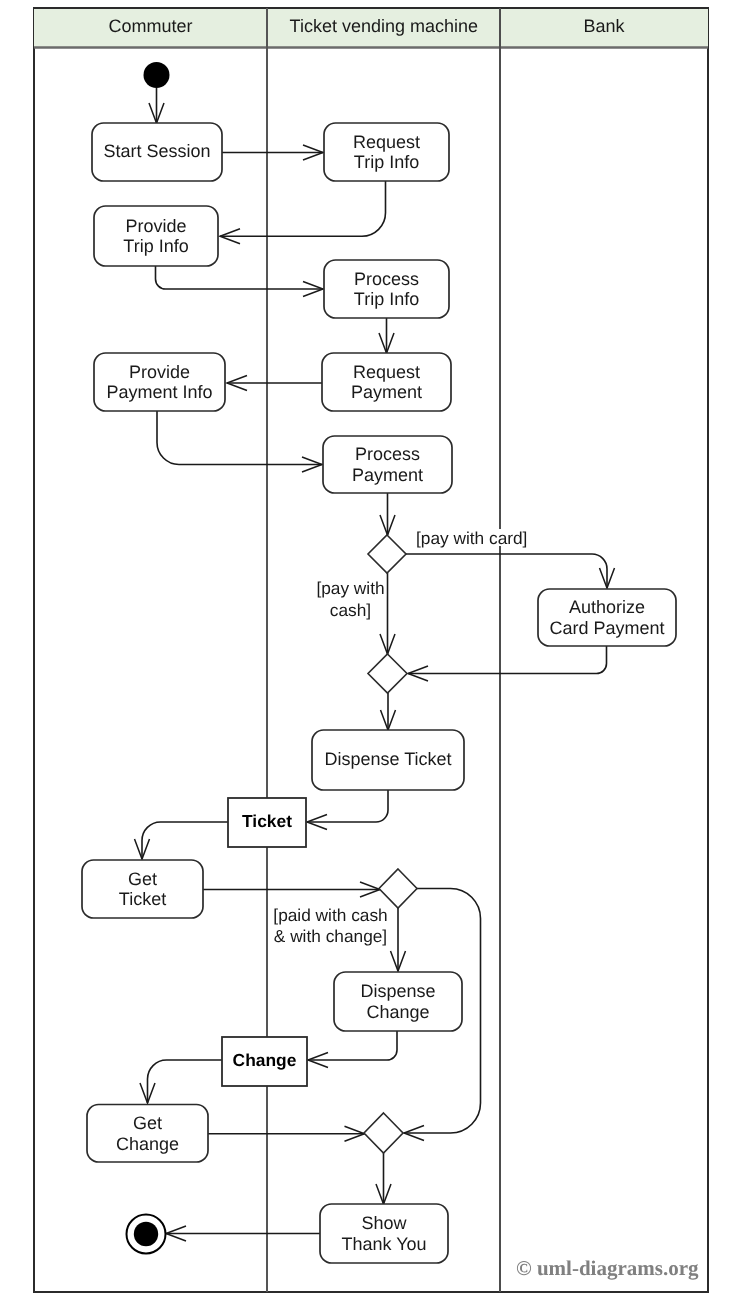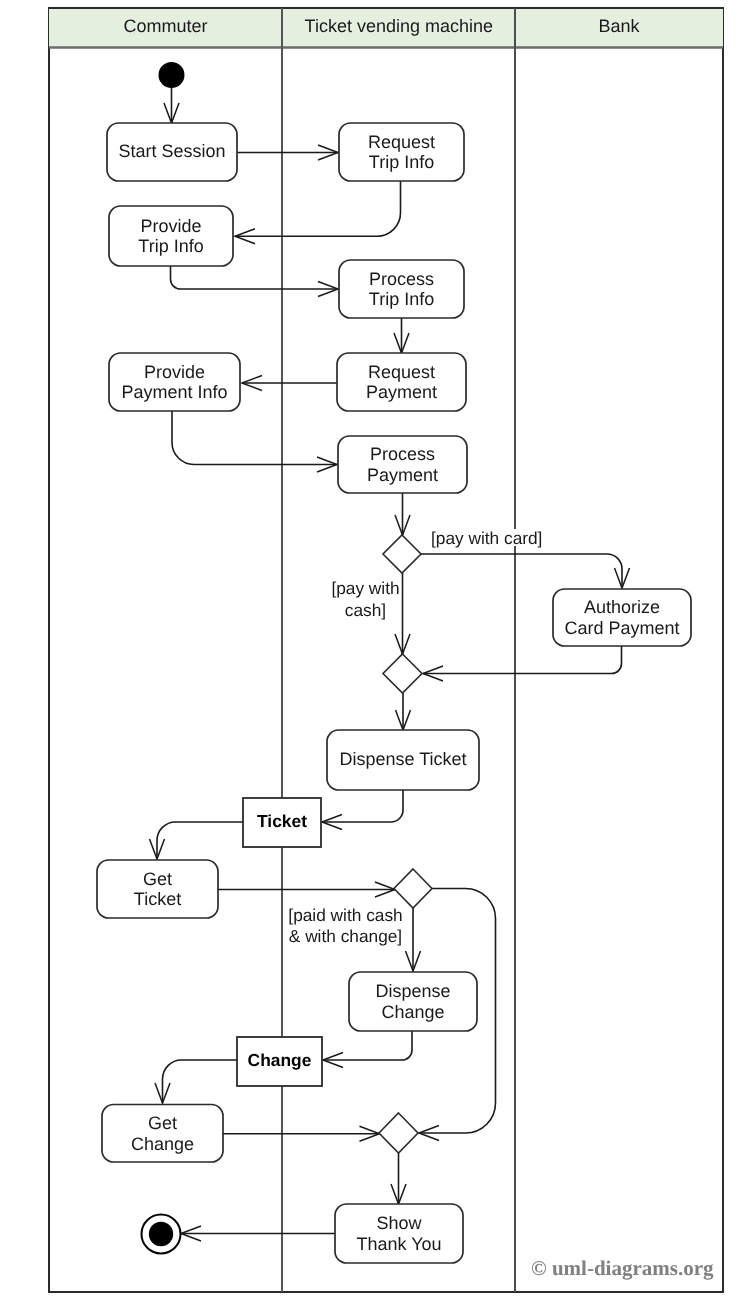--- a/index.html
+++ b/index.html
@@ -1,18 +1,18 @@
 <!DOCTYPE html>
 <html><head>
 <meta charset="utf-8">
 <title>UML Activity Diagram</title>
 <style>
   html,body{margin:0;padding:0;background:#ffffff;-webkit-font-smoothing:antialiased;text-rendering:geometricPrecision;}
   body{width:748px;height:1304px;overflow:hidden;font-family:"Liberation Sans",sans-serif;}
-  #canvas{position:relative;width:672px;height:1304px;margin-left:15px;}
+  #canvas{position:relative;width:672px;height:1304px;}
   svg{display:block;}
   .lane-label{font-family:"Liberation Sans",sans-serif;font-size:18px;fill:#1a1a1a;text-anchor:middle;}
   .node-label{font-family:"Liberation Sans",sans-serif;font-size:18px;fill:#1a1a1a;text-anchor:middle;}
   .node-label-bold{font-family:"Liberation Sans",sans-serif;font-size:17.4px;font-weight:bold;fill:#000;text-anchor:middle;}
   .guard{font-family:"Liberation Sans",sans-serif;font-size:17.3px;fill:#1a1a1a;}
   .credit{font-family:"Liberation Serif",serif;font-size:21px;font-weight:bold;fill:#808080;}
 </style>
 </head>
 <body>
 

